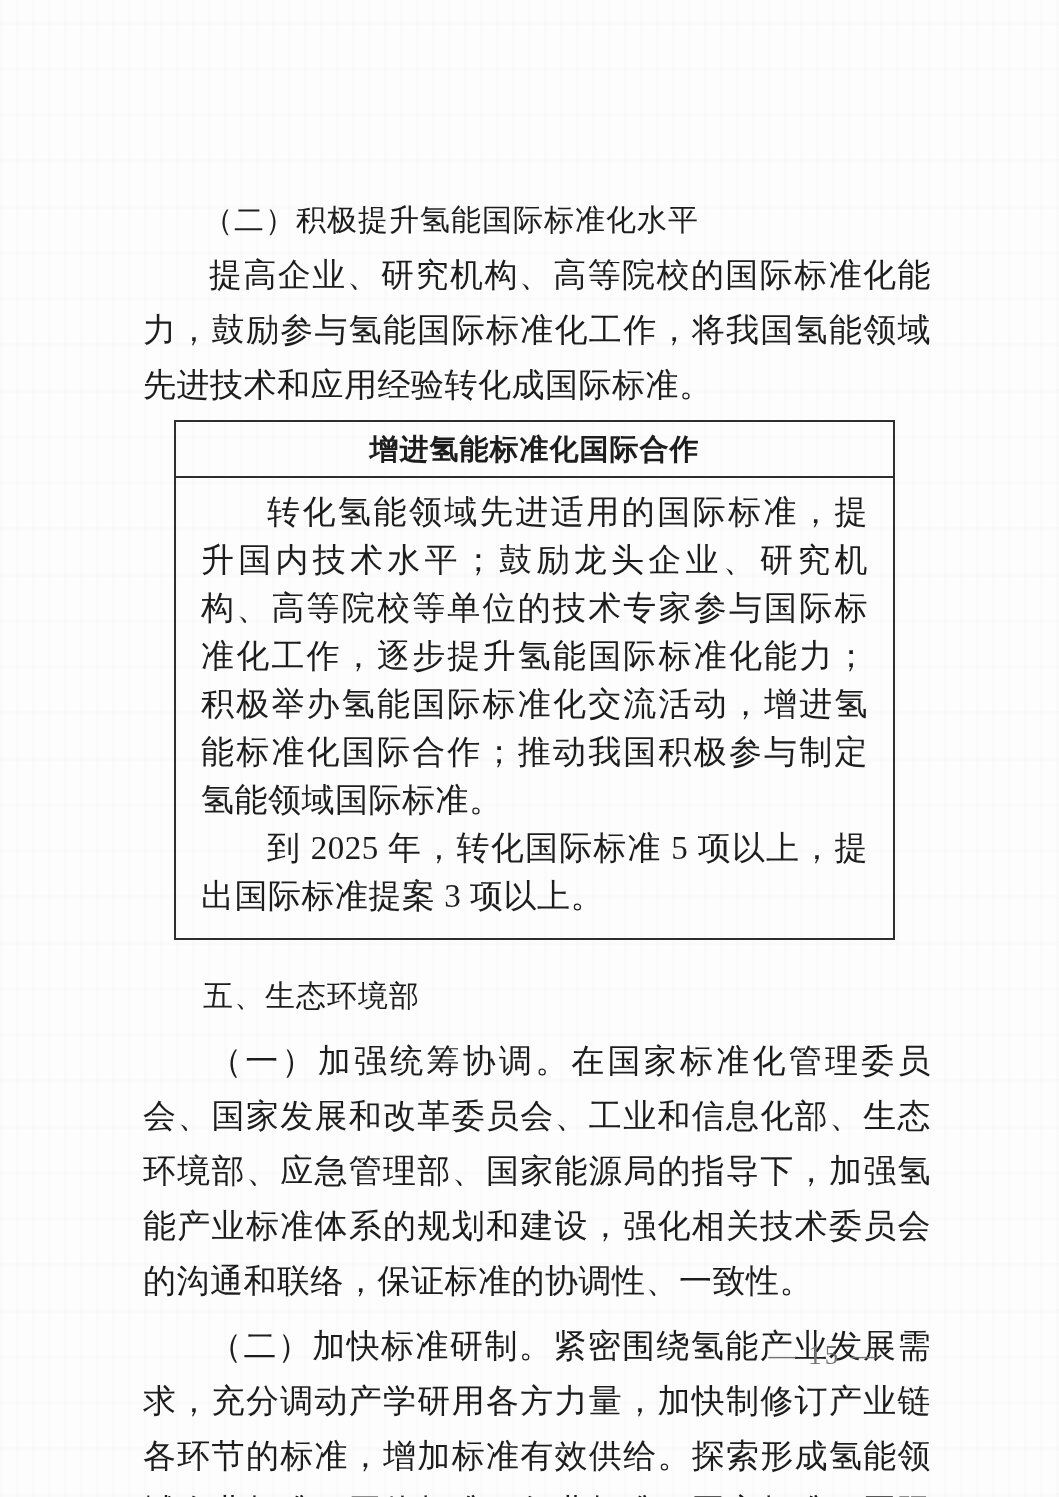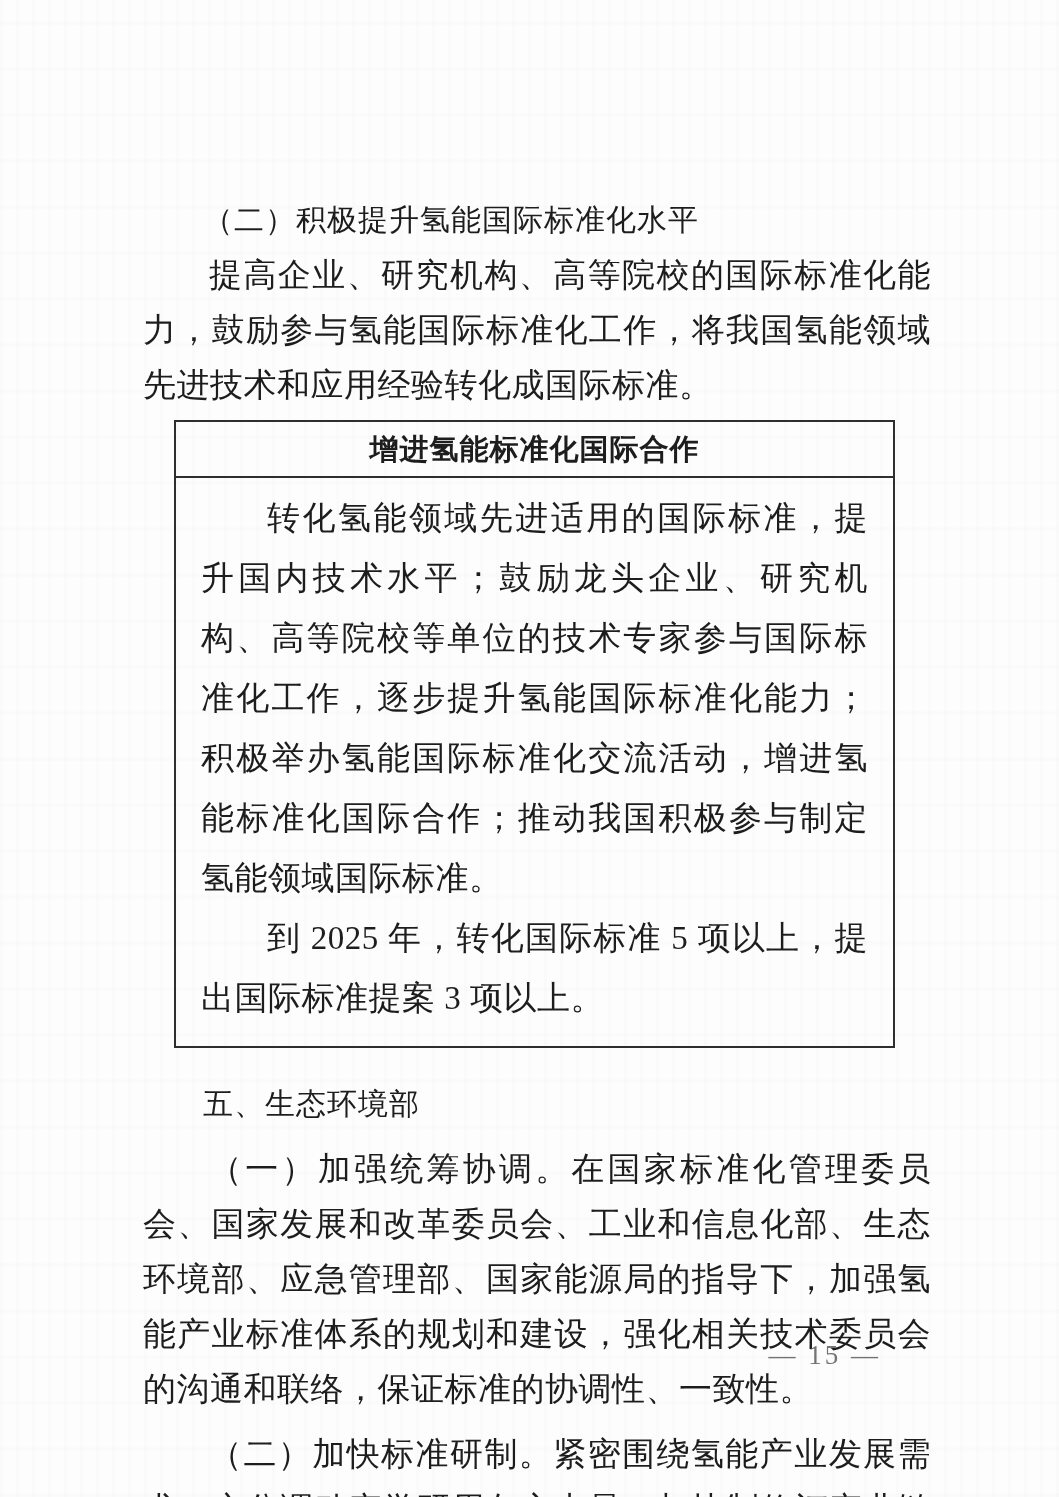--- a/index.html
+++ b/index.html
@@ -55,21 +55,21 @@
     font-size: 29px;
     line-height: 54px;
     text-align: center;
     border-bottom: 2px solid #2e2e2e;
     letter-spacing: 1px;
   }
   .action-box-body {
     padding: 10px 25px 18px 25px;
   }
   .action-box-body .para {
-    line-height: 60px;
+    line-height: 48px;
   }
   .section5-heading {
     margin-top: 28px;
   }
   .item-para {
     margin-top: 10px;
   }
   .page-footer {
     position: absolute;
     top: 1340px;

